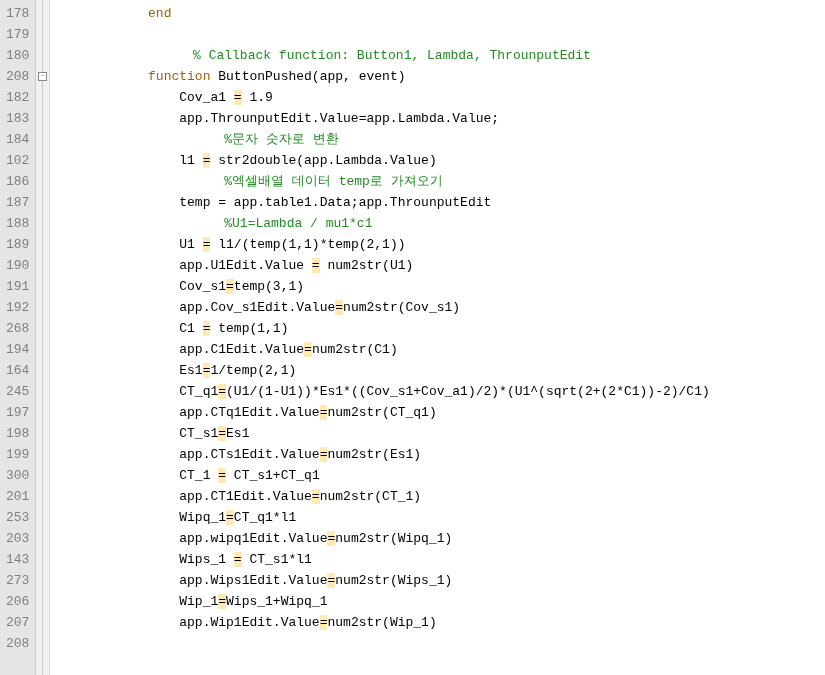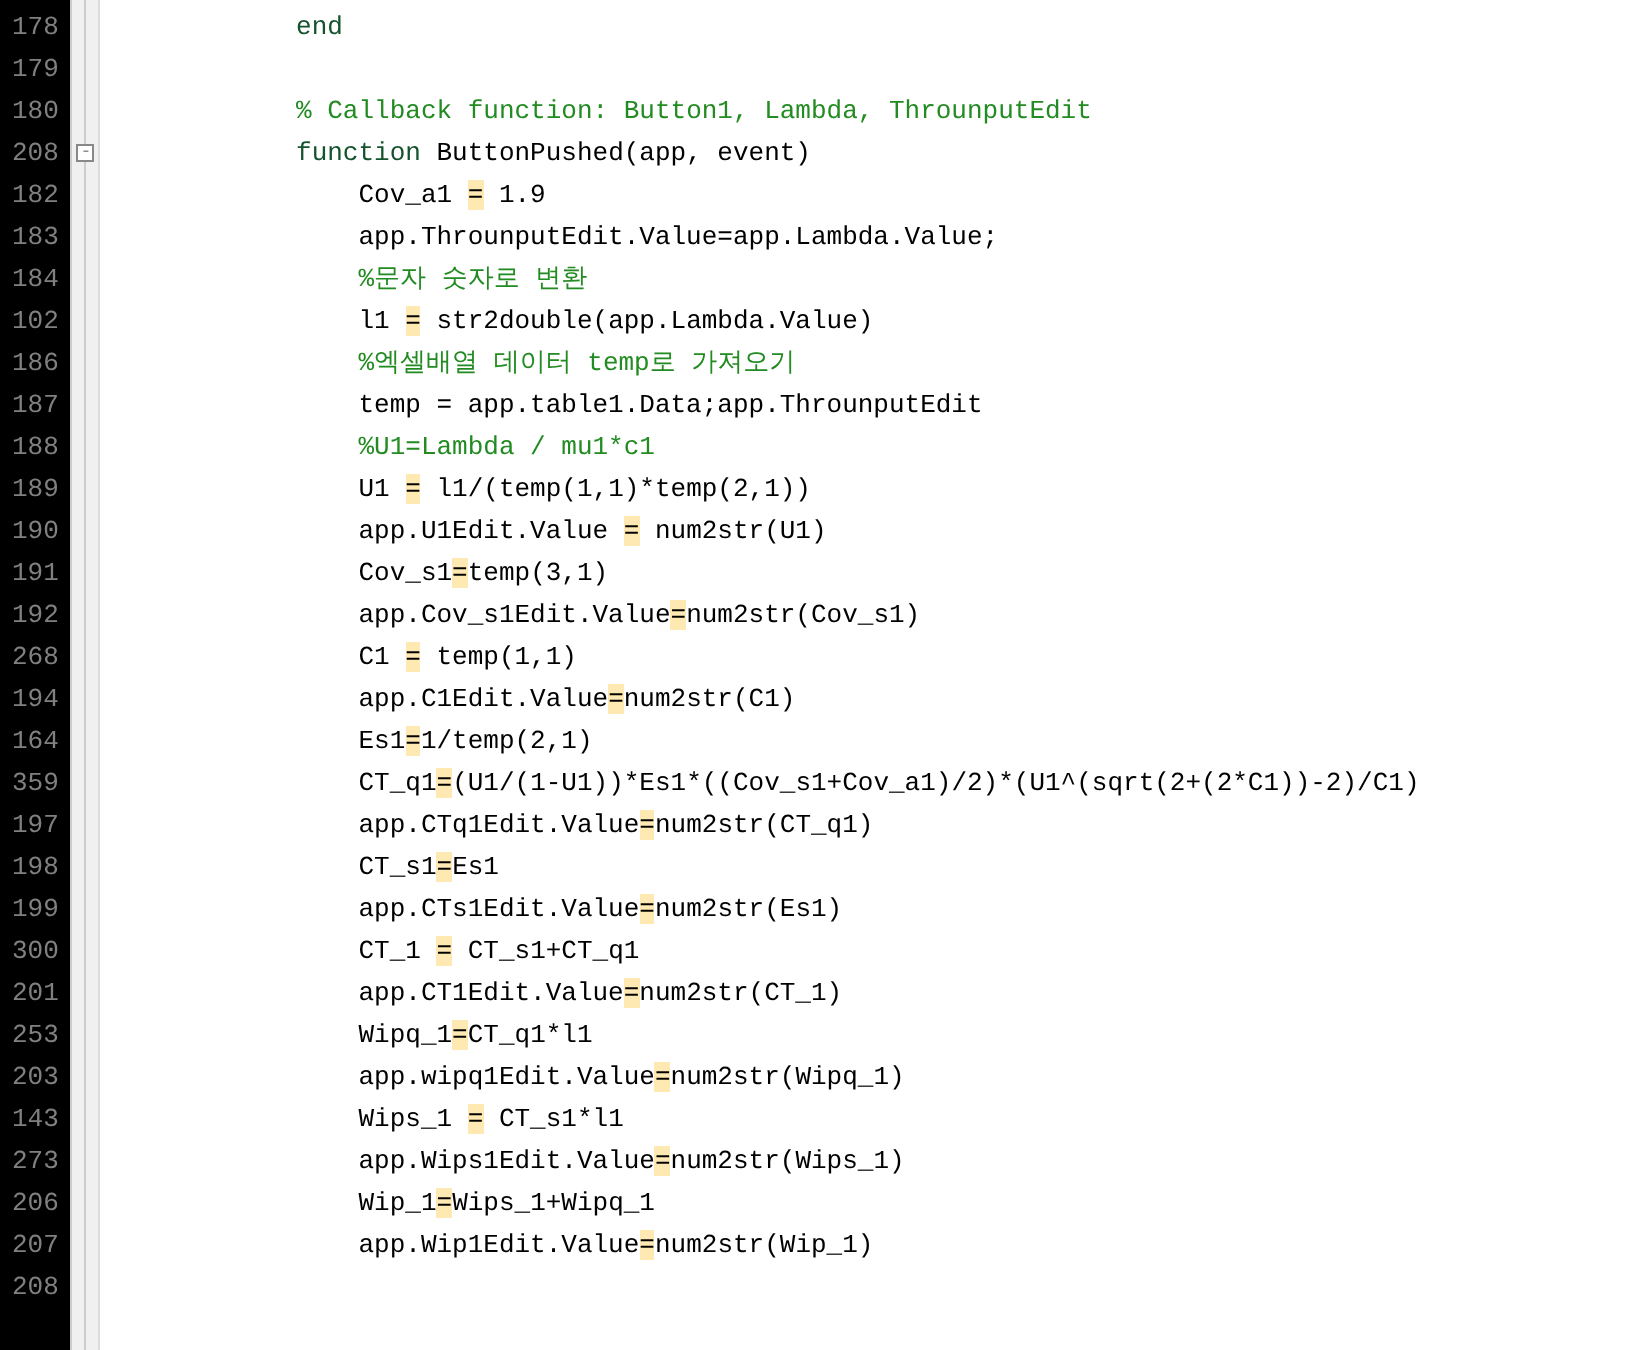--- a/index.html
+++ b/index.html
@@ -6,21 +6,21 @@
     body {
       font-family: Consolas, 'Courier New', monospace;
       font-size: 13px;
       background: #fff;
       width: 825px;
       height: 675px;
       overflow: hidden;
       display: flex;
     }
     .gutter {
-      background: #000000;
+      background: #e5e5e5;
       color: #808080;
       text-align: right;
       padding: 3px 6px 0 6px;
       user-select: none;
       border-right: 1px solid #ccc;
       min-width: 36px;
       line-height: 21px;
     }
     .fold-col {
       background: #f0f0f0;
@@ -57,22 +57,22 @@
       background: #ccc;
     }
     .editor {
       padding: 3px 0 0 4px;
       line-height: 21px;
       white-space: pre;
       flex: 1;
       color: #000;
     }
     .code-line { height: 21px; }
-    .kw { color: #14532d; }
-    .cm { color: #228b22; }
+    .kw { color: #a16207; }
+    .cm { color: #228b22; margin-left: 45px; }
     .op { background: #ffe9b3; }
     .line-num { display: block; height: 21px; }
   </style>
 </head>
 <body>
 
 <div class="gutter" id="gutter">
     <span class="line-num">178</span>
     <span class="line-num">179</span>
     <span class="line-num">180</span>
@@ -84,21 +84,21 @@
     <span class="line-num">186</span>
     <span class="line-num">187</span>
     <span class="line-num">188</span>
     <span class="line-num">189</span>
     <span class="line-num">190</span>
     <span class="line-num">191</span>
     <span class="line-num">192</span>
     <span class="line-num">268</span>
     <span class="line-num">194</span>
     <span class="line-num">164</span>
-    <span class="line-num">359</span>
+    <span class="line-num">245</span>
     <span class="line-num">197</span>
     <span class="line-num">198</span>
     <span class="line-num">199</span>
     <span class="line-num">300</span>
     <span class="line-num">201</span>
     <span class="line-num">253</span>
     <span class="line-num">203</span>
     <span class="line-num">143</span>
     <span class="line-num">273</span>
     <span class="line-num">206</span>

